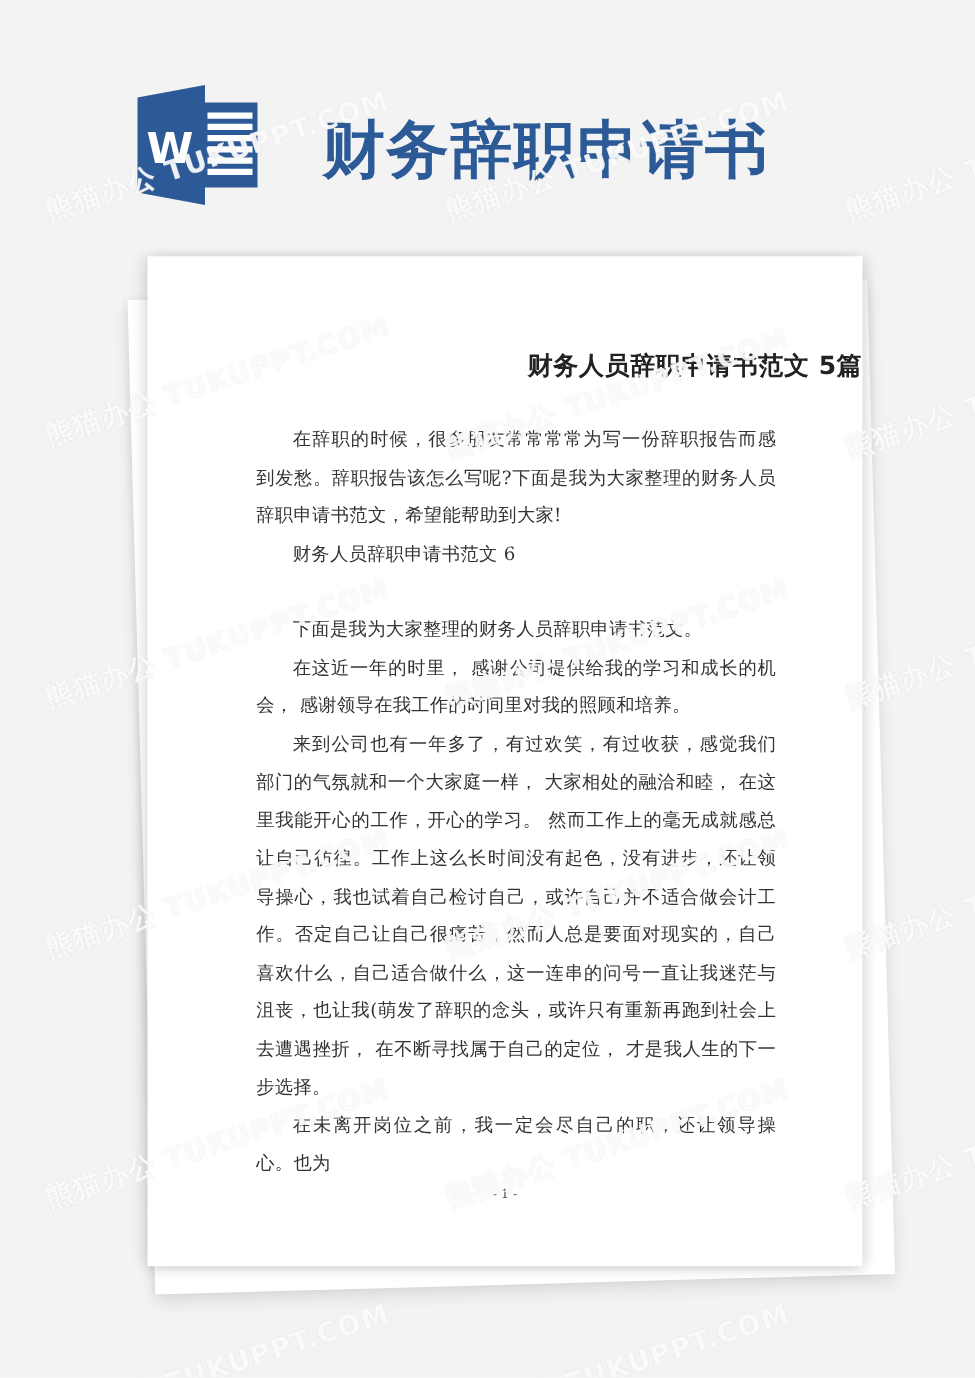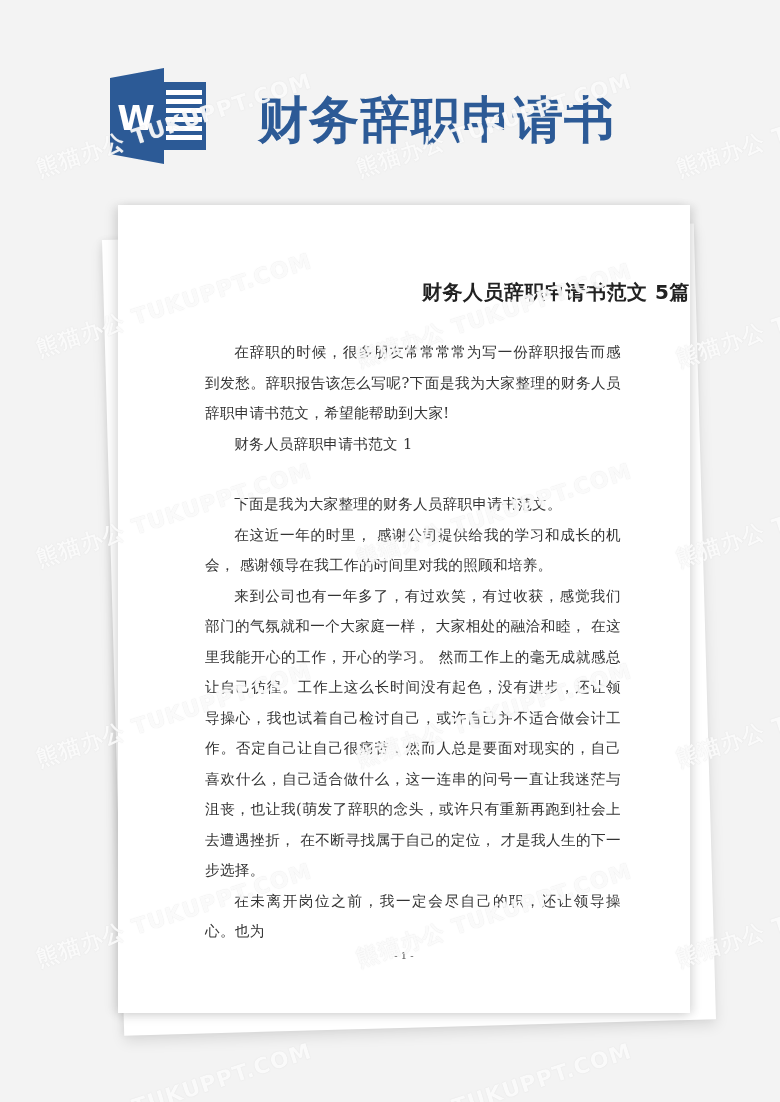--- a/index.html
+++ b/index.html
@@ -130,21 +130,21 @@
   <div class="header-title">财务辞职申请书</div>
 </div>
 
 <div class="back-page"></div>
 
 <div class="page">
   <div class="doc-title">财务人员辞职申请书范文 5篇</div>
 
   <div class="body-text">
     <p>在辞职的时候，很多朋友常常常常为写一份辞职报告而感到发愁。辞职报告该怎么写呢?下面是我为大家整理的财务人员辞职申请书范文，希望能帮助到大家!</p>
-    <p class="sub-heading">财务人员辞职申请书范文 1</p>
+    <p class="sub-heading">财务人员辞职申请书范文 6</p>
     <div class="spacer"></div>
     <p>下面是我为大家整理的财务人员辞职申请书范文。</p>
     <p>在这近一年的时里， 感谢公司提供给我的学习和成长的机会， 感谢领导在我工作的时间里对我的照顾和培养。</p>
     <p>来到公司也有一年多了，有过欢笑，有过收获，感觉我们部门的气氛就和一个大家庭一样， 大家相处的融洽和睦， 在这里我能开心的工作，开心的学习。 然而工作上的毫无成就感总让自己彷徨。工作上这么长时间没有起色，没有进步，还让领导操心，我也试着自己检讨自己，或许自己并不适合做会计工作。否定自己让自己很痛苦，然而人总是要面对现实的，自己喜欢什么，自己适合做什么，这一连串的问号一直让我迷茫与沮丧，也让我(萌发了辞职的念头，或许只有重新再跑到社会上去遭遇挫折， 在不断寻找属于自己的定位， 才是我人生的下一步选择。</p>
     <p>在未离开岗位之前，我一定会尽自己的职，还让领导操心。也为</p>
   </div>
 
   <div class="page-number">- 1 -</div>
 </div>
 

